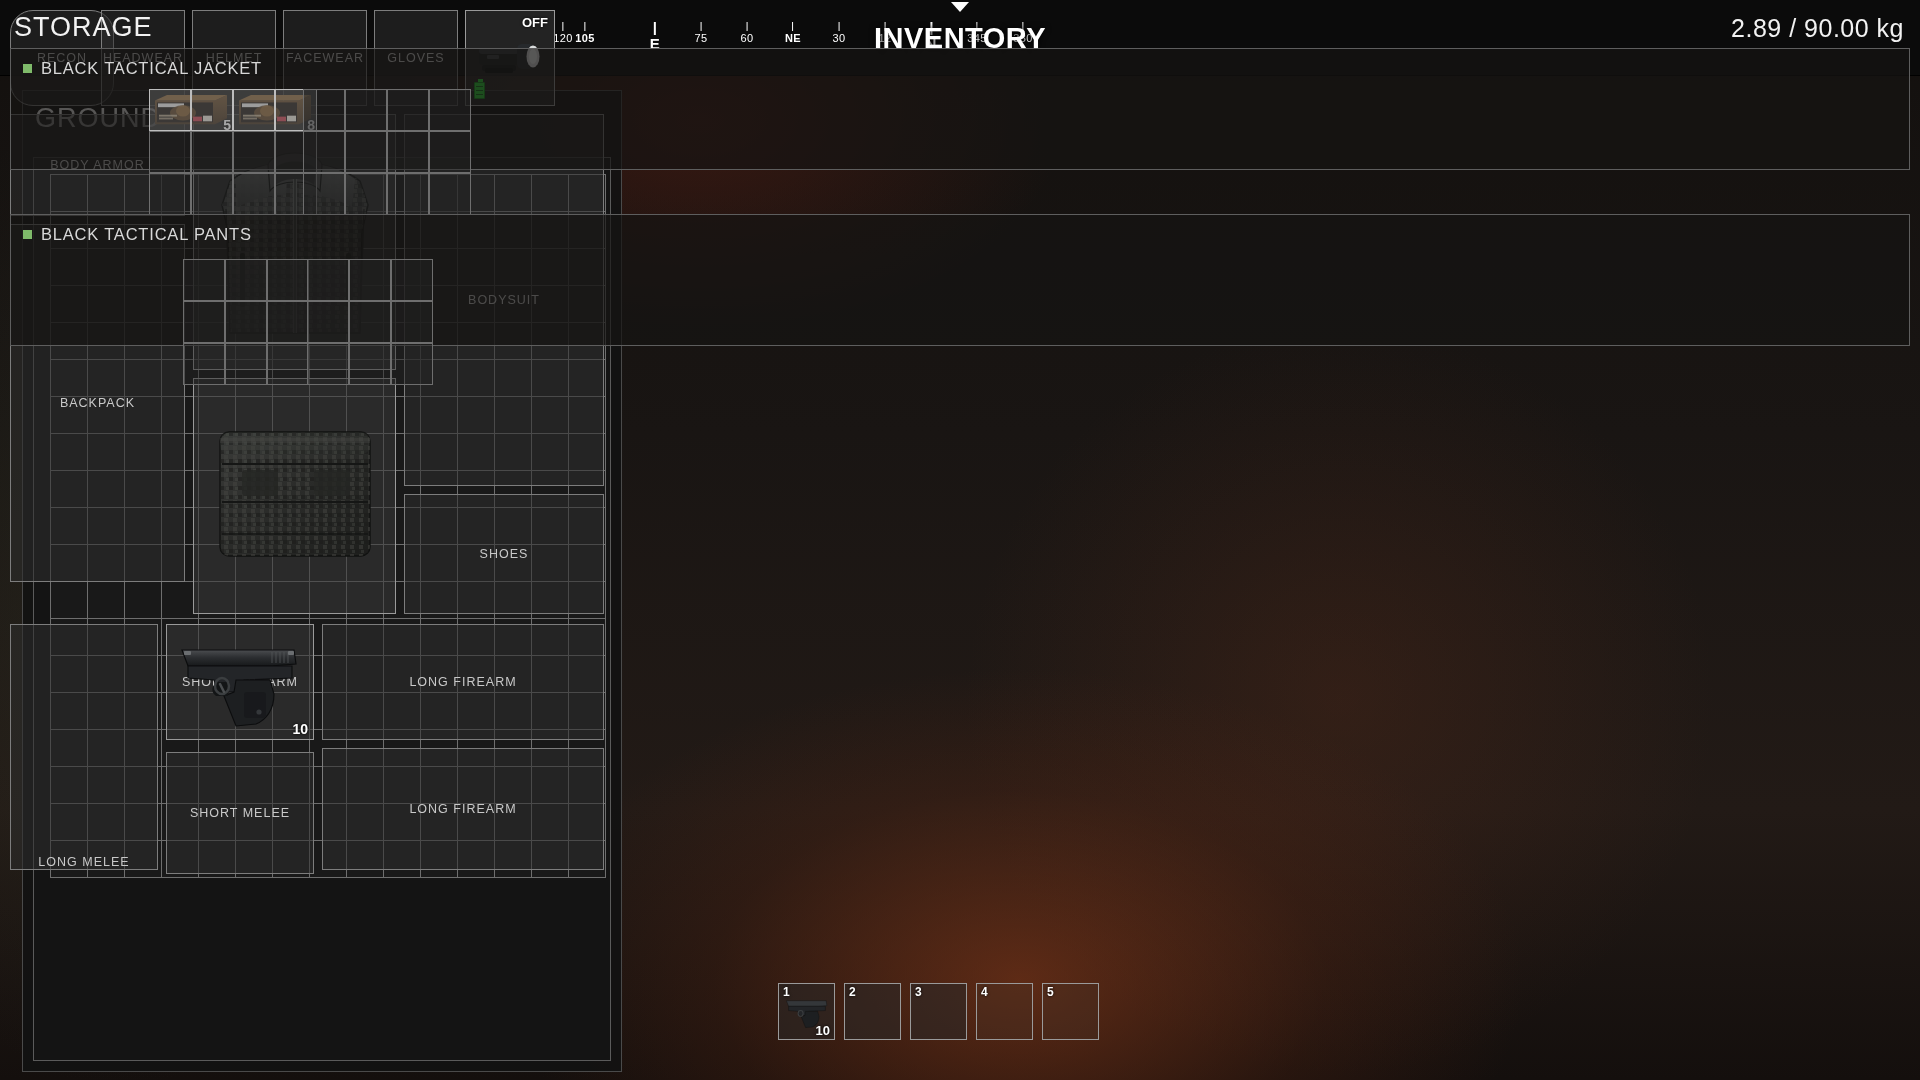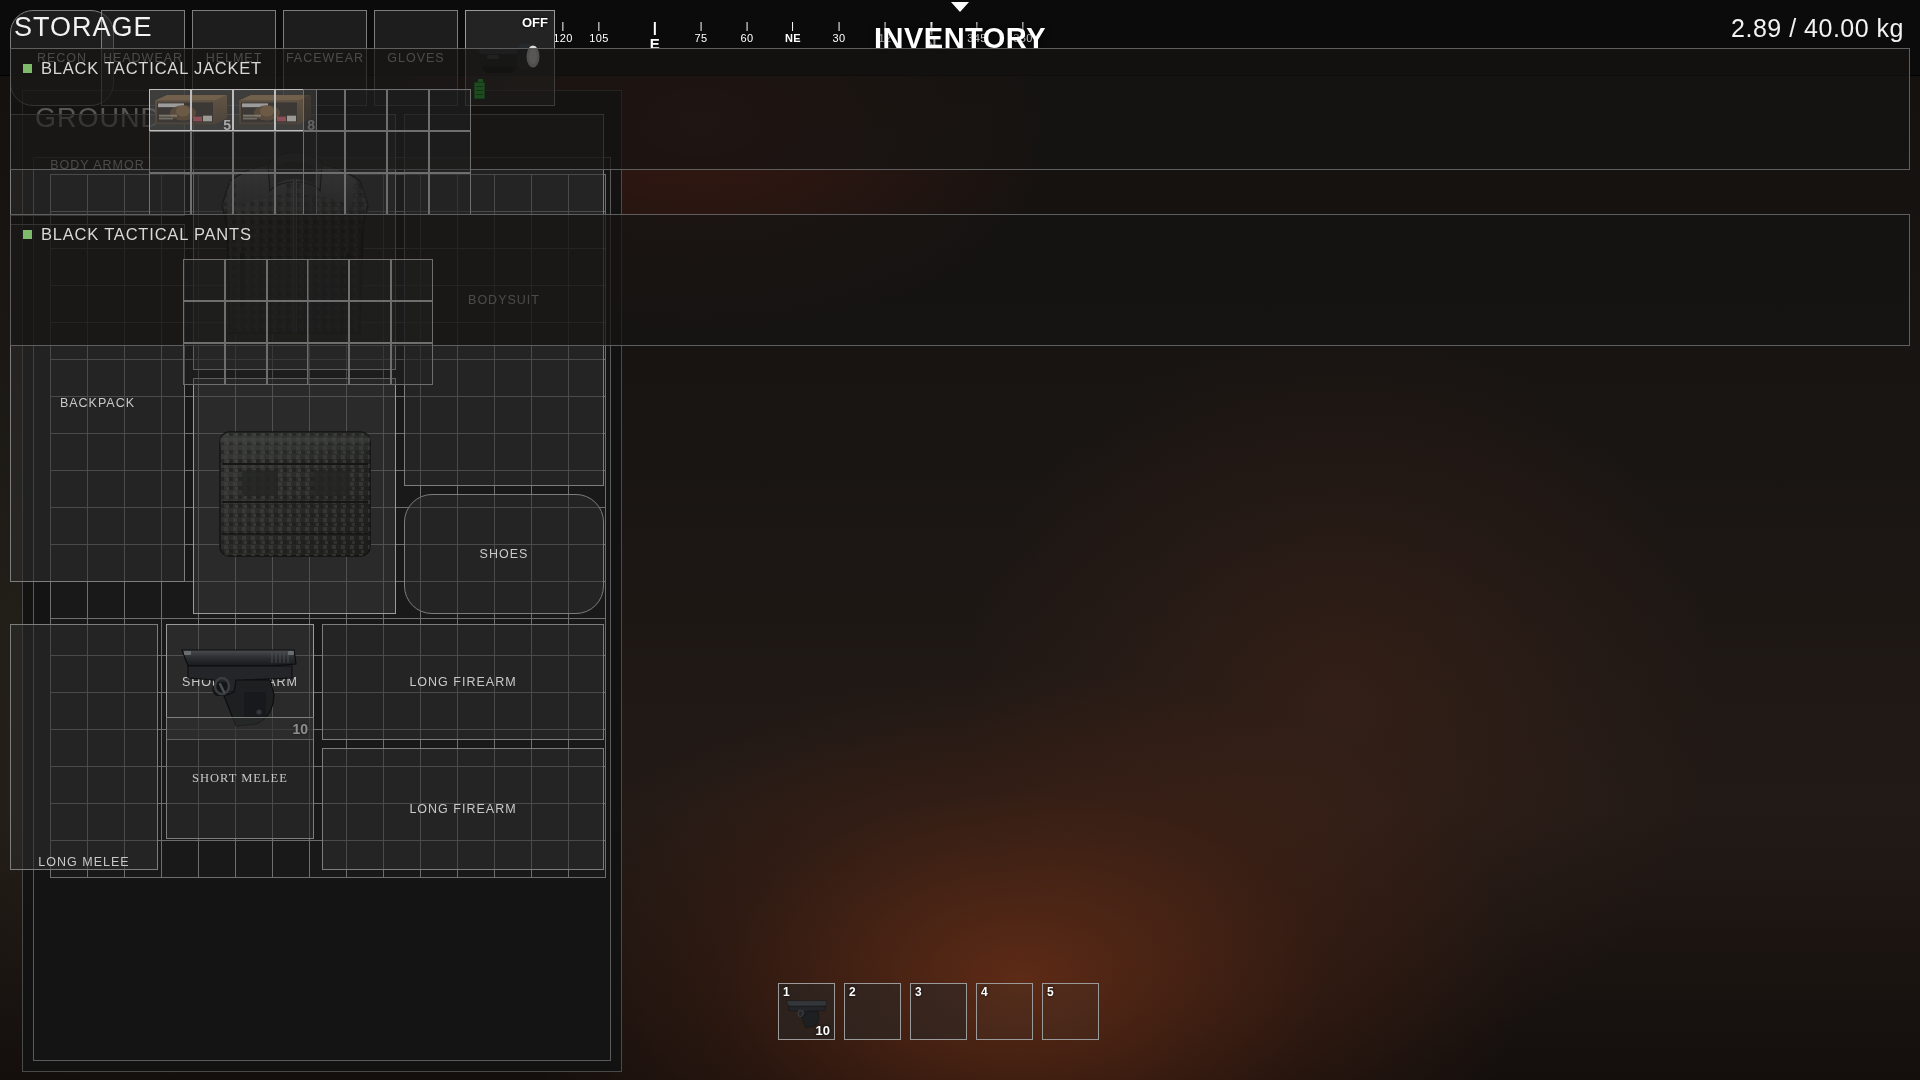--- a/index.html
+++ b/index.html
@@ -154,21 +154,21 @@
 
 <div id="scene"></div>
 
 <div id="compass">
   <div id="compass-needle"></div>
   <div id="compass-ticks">
       <div class="ctick " style="left: 563px;">
         <span class="bar"></span>
         <span class="lbl">120</span>
       </div>
-      <div class="ctick " style="left: 599px;">
+      <div class="ctick " style="left: 585px; font-weight: bold;">
         <span class="bar"></span>
         <span class="lbl">105</span>
       </div>
       <div class="ctick major" style="left: 655px;">
         <span class="bar"></span>
         <span class="lbl">E</span>
       </div>
       <div class="ctick " style="left: 701px;">
         <span class="bar"></span>
         <span class="lbl">75</span>
@@ -603,21 +603,21 @@
         <rect x="36" y="60" width="36" height="26" rx="3" fill="#242523" opacity=".8"></rect>
         <rect x="108" y="60" width="36" height="26" rx="3" fill="#242523" opacity=".8"></rect>
         <rect x="14" y="28" width="150" height="5" fill="#4a4b48" opacity=".35"></rect>
       </svg>
     </div>
   </div>
 
   <div class="slot" style="left:404px;top:114px;width:200px;height:372px;">
     <span class="slot-label">BODYSUIT</span>
   </div>
-  <div class="slot" style="left:404px;top:494px;width:200px;height:120px;border-radius:28px;">
+  <div class="slot" style="left:404px;top:494px;width:200px;height:120px;">
     <span class="slot-label">SHOES</span>
   </div>
 
   <div class="slot" style="left:10px;top:624px;width:148px;height:246px;align-items:flex-end;">
     <span class="slot-label">LONG MELEE</span>
   </div>
 
   <div class="slot filled" style="left:166px;top:624px;width:148px;height:116px;">
     <span class="slot-label">SHORT FIREARM</span>
     <div class="art">
@@ -650,31 +650,31 @@
         <rect x="70" y="58" width="22" height="26" rx="3" fill="#17191b" opacity=".85"></rect>
         <circle cx="85" cy="78" r="2.6" fill="#34373a"></circle>
       </svg>
     </div>
     <span class="count">10</span>
   </div>
 
   <div class="slot" style="left:322px;top:624px;width:282px;height:116px;">
     <span class="slot-label">LONG FIREARM</span>
   </div>
-  <div class="slot" style="left:166px;top:717px;width:148px;height:122px;font-family:Liberation Serif, serif;">
+  <div class="slot" style="left:166px;top:752px;width:148px;height:122px;">
     <span class="slot-label">SHORT MELEE</span>
   </div>
   <div class="slot" style="left:322px;top:748px;width:282px;height:122px;">
     <span class="slot-label">LONG FIREARM</span>
   </div>
 </div>
 
 <div id="storage-panel">
   <div class="panel-title" id="storage-head">STORAGE</div>
-  <div id="storage-weight">2.89 / 40.00 kg</div>
+  <div id="storage-weight">2.89 / 90.00 kg</div>
   <div id="containers">
       <div class="container-box" style="top: 48px; height: 122px; padding-left: 18px;">
         <div class="container-title-row">
           <span class="dot" style="background: rgb(127, 186, 106);"></span>
           <span class="container-title">BLACK TACTICAL JACKET</span>
         </div>
         <div style="position: absolute; left: 138px; top: 40px; width: 84px; height: 42px;">
           <div style="position:absolute;inset:4px;">
             <svg width="100%" height="100%" viewBox="0 0 76 36" preserveAspectRatio="none">
               <defs>

